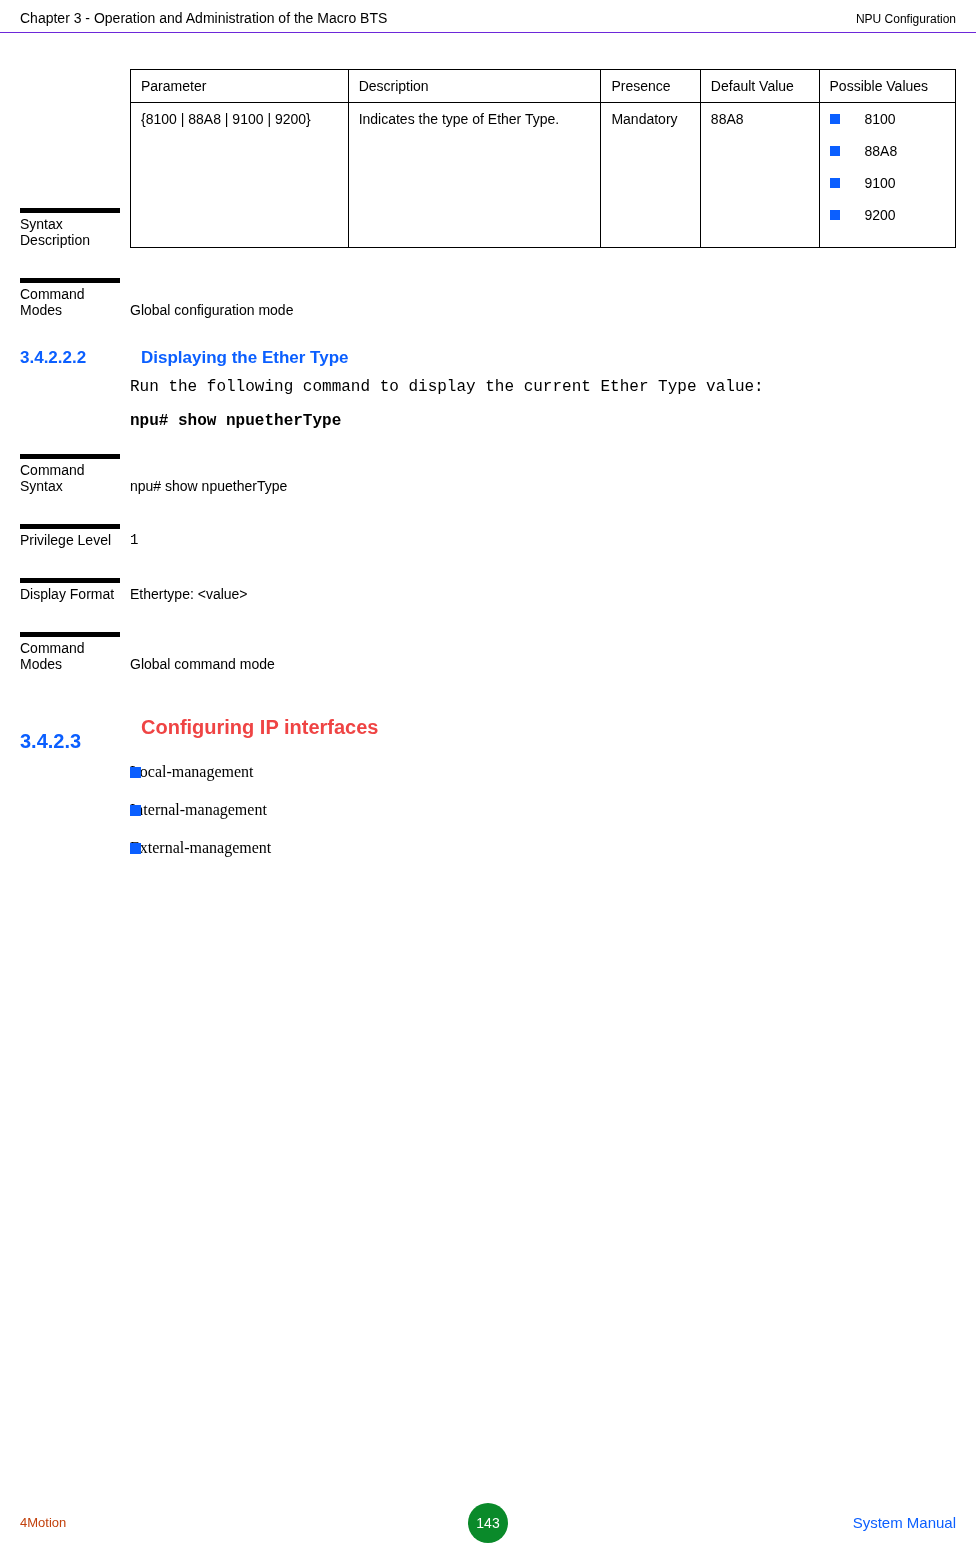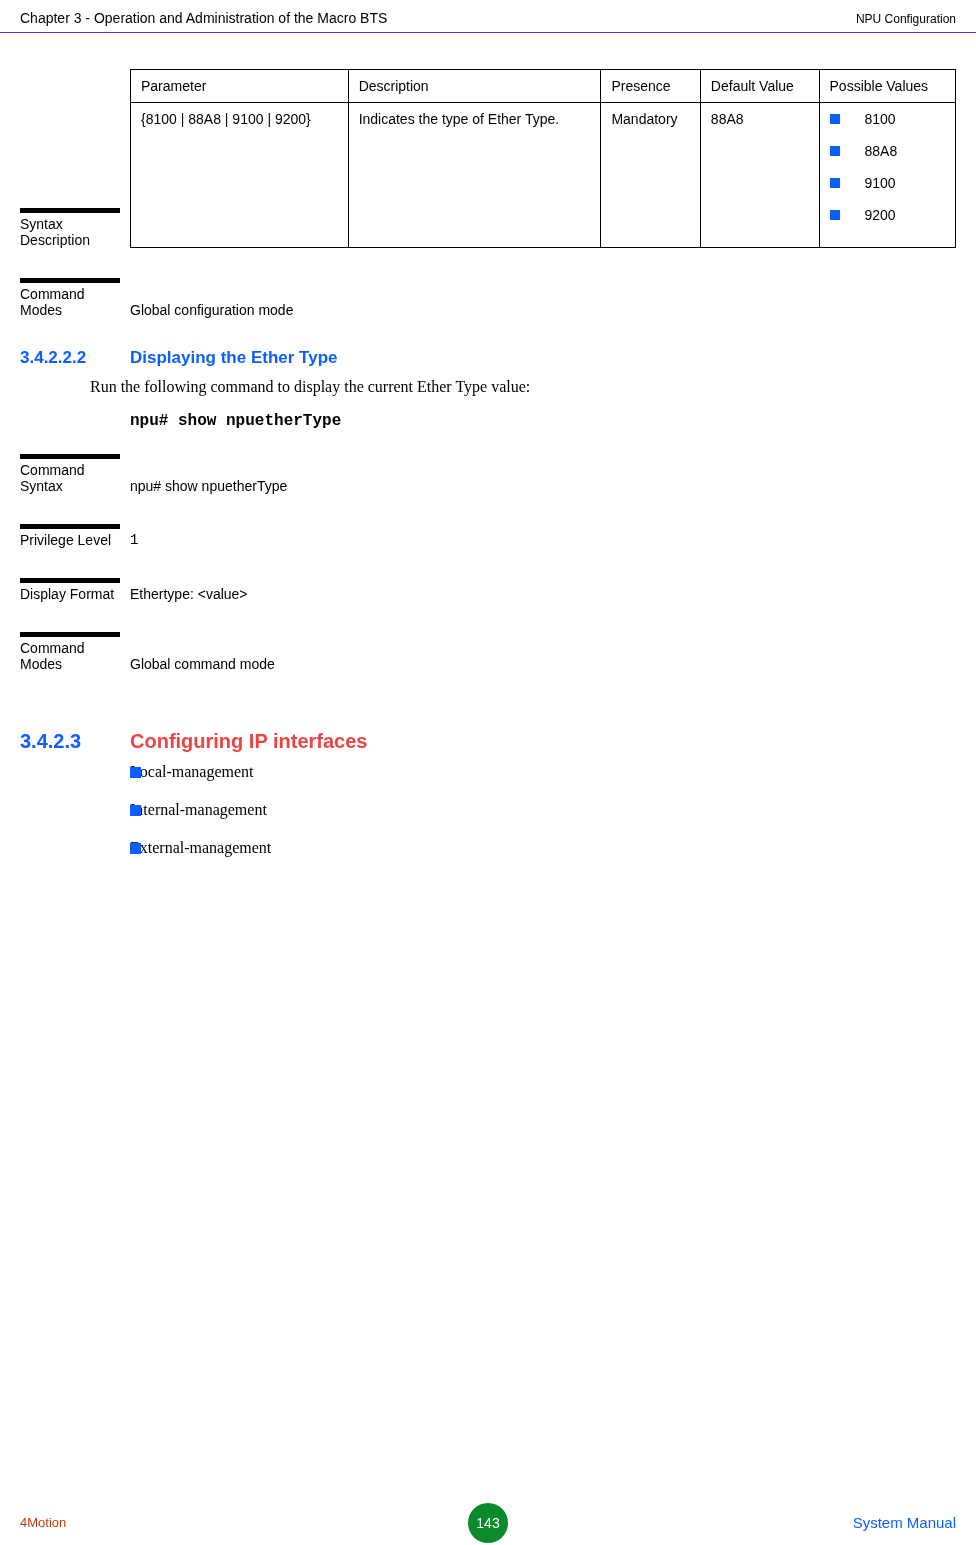--- a/index.html
+++ b/index.html
@@ -72,21 +72,22 @@
     position: absolute;
     left: 0;
     top: 3px;
     width: 10px;
     height: 10px;
     background: #0b5fff;
   }
   .sec-heading-row {
     display: flex;
     margin: 20px 0 10px 0;
-    align-items: flex-end;
+    align-items: center;
+    gap: 11px;
   }
   .sec-num {
     width: 110px;
     flex-shrink: 0;
     font-weight: bold;
     font-size: 17px;
   }
   .sec-title {
     font-weight: bold;
     font-size: 17px;
@@ -100,22 +101,22 @@
     margin-top: 28px;
   }
   .sec-title-lg {
     color: #ef4444;
     font-weight: bold;
     font-size: 20px;
   }
   .sec-num.blue { color: #0b5fff; }
   .sec-title.blue { color: #0b5fff; }
   .body-text {
-    margin-left: 70px;
-    font-family: Liberation Serif, serif;
+    margin-left: 110px;
+    font-family: Liberation Mono, monospace;
     font-size: 16px;
     margin-bottom: 16px;
   }
   .code-text {
     margin-left: 110px;
     font-family: "Courier New", monospace;
     font-weight: bold;
     font-size: 16px;
     margin-bottom: 24px;
   }

